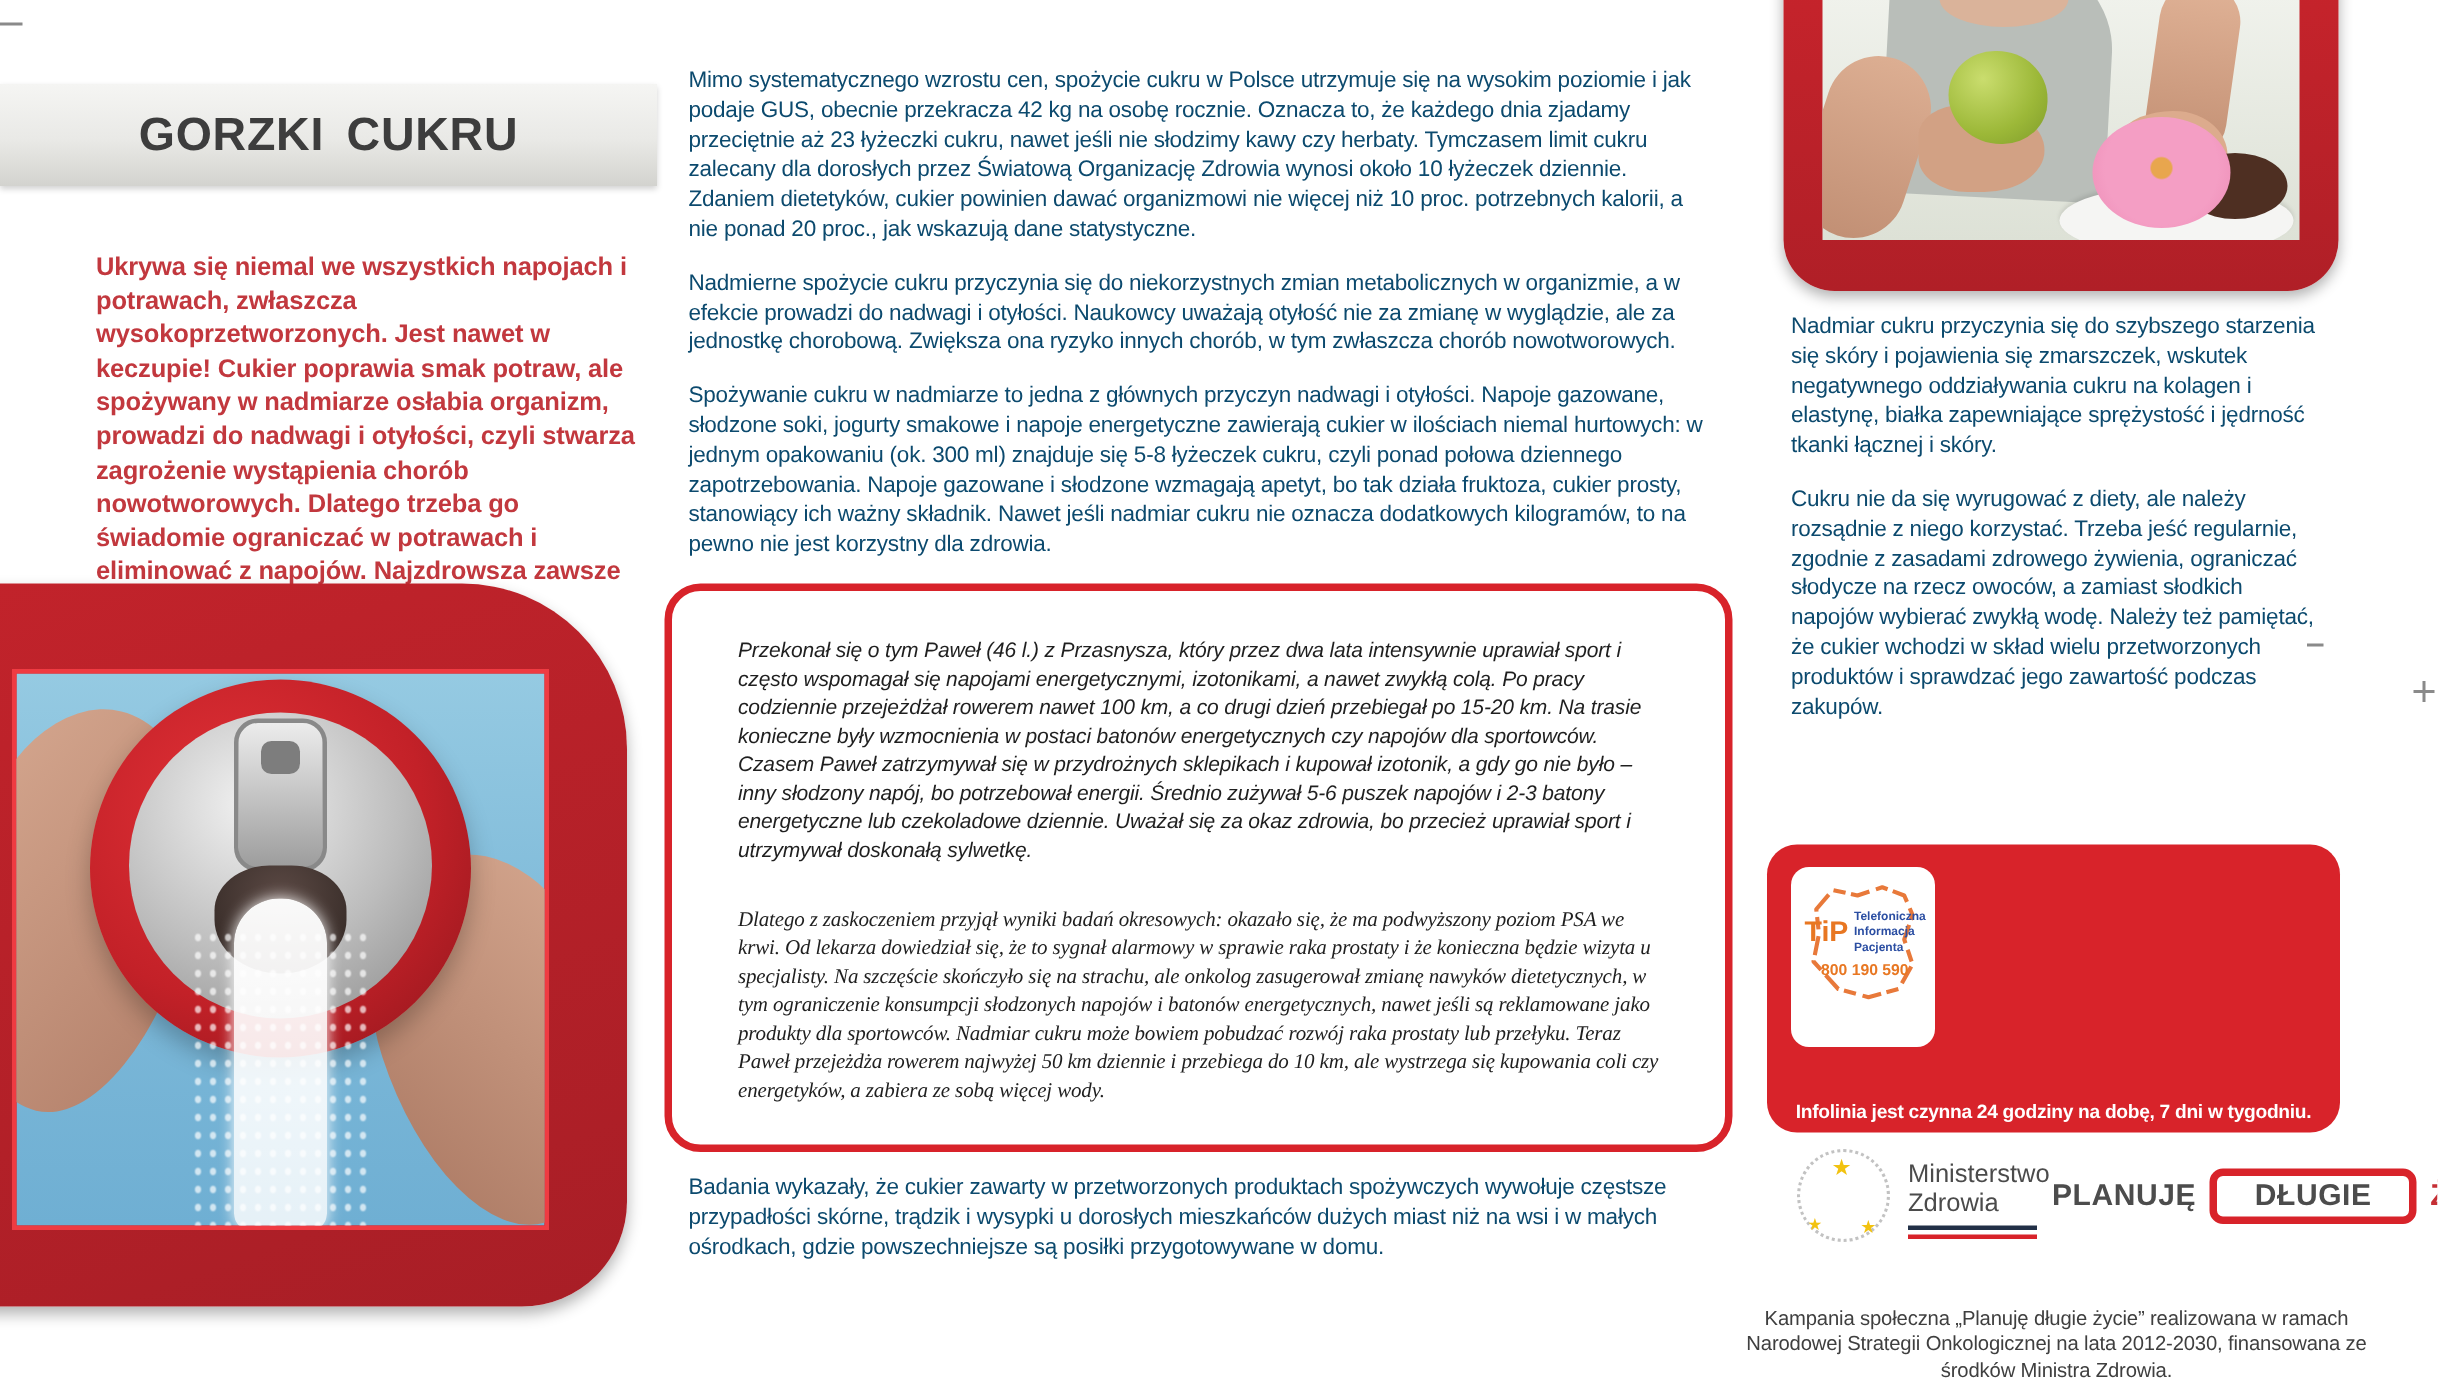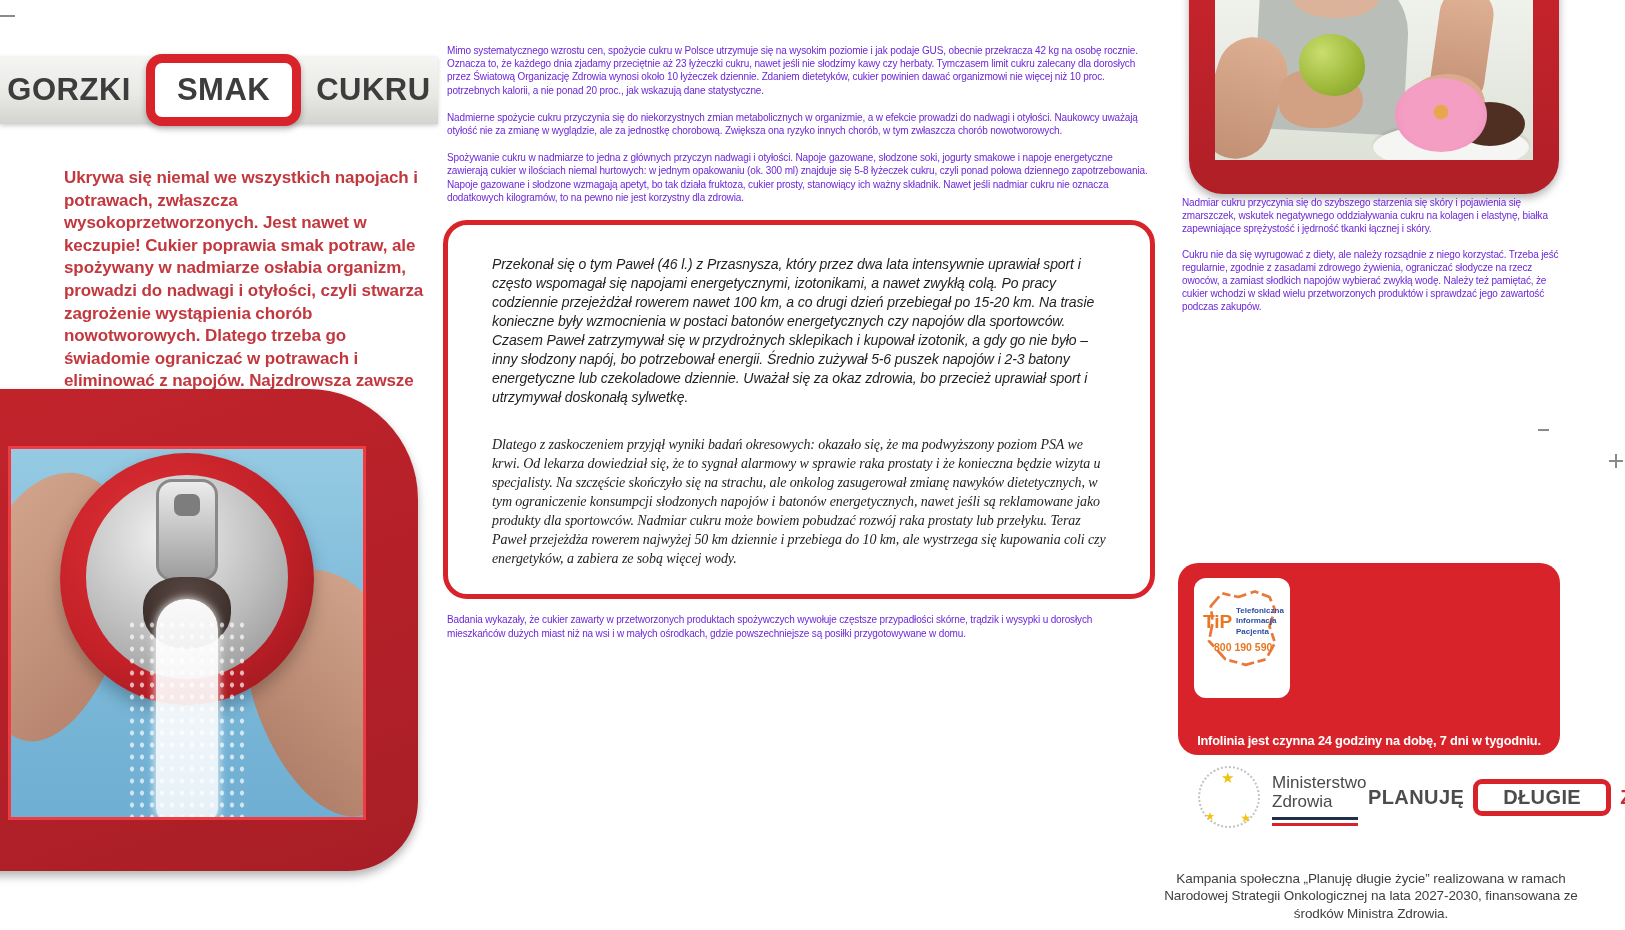--- a/index.html
+++ b/index.html
@@ -54,21 +54,21 @@
     width:62px;height:222px;border-radius:30px 30px 12px 12px;
     background:linear-gradient(180deg,rgba(255,255,255,.97),rgba(255,255,255,.82));
     box-shadow:0 0 10px rgba(255,255,255,.95);}
   .sugar-spray{position:absolute;left:50%;top:170px;transform:translateX(-50%);
     width:120px;height:210px;
     background-image:radial-gradient(rgba(255,255,255,.85) 1.5px,transparent 2.6px);
     background-size:10px 12px;opacity:.8;}
 
   
   .col-mid{position:absolute;left:443px;top:0;width:712px;}
-  .body-p{font-size:10px;line-height:1.32;color:#6d28d9;letter-spacing:-.15px;margin:4px;}
+  .body-p{font-size:15px;line-height:1.32;color:#0c4a6e;letter-spacing:-.15px;margin:16px;}
   .col-mid .p1{margin-top:44px;}
   .col-mid .pgap{margin-top:14px;}
   .quote-box{border:5px solid #d8232a;border-radius:24px;margin-top:16px;
     padding:30px 44px 26px;background:#fff;}
   .quote-box p{font-style:italic;font-size:14px;line-height:1.36;color:#1f1f1f;
     letter-spacing:-.1px;margin:0;}
   .quote-box p + p{margin-top:28px;font-family:Liberation Serif, serif;}
   .col-mid .p4{margin-top:22px;}
 
   
@@ -148,21 +148,20 @@
 
   <div class="cm" style="left:0;top:15px;width:15px;height:2px;"></div>
   <div class="cm" style="left:0;top:453px;width:8px;height:2px;"></div>
   <div class="cm" style="left:2px;top:447px;width:2px;height:13px;"></div>
   <div class="cm" style="left:1538px;top:429px;width:11px;height:2px;"></div>
   <div class="cm" style="left:1609px;top:460px;width:14px;height:2px;"></div>
   <div class="cm" style="left:1615px;top:454px;width:2px;height:14px;"></div>
 
   <div class="title-band">
     <span class="title-word">GORZKI</span>
-    <span class="title-word smak-box">SMAK</span>
     <span class="title-word">CUKRU</span>
   </div>
 
   <p class="intro">Ukrywa się niemal we wszystkich napojach i potrawach, zwłaszcza wysokoprzetworzonych. Jest nawet w keczupie! Cukier poprawia smak potraw, ale spożywany w nadmiarze osłabia organizm, prowadzi do nadwagi i otyłości, czyli stwarza zagrożenie wystąpienia chorób nowotworowych. Dlatego trzeba go świadomie ograniczać w potrawach i eliminować z napojów. Najzdrowsza zawsze jest czysta woda.</p>
 
   <div class="photo-frame-left">
     <div class="photo-left">
       <div class="hand-l"></div>
       <div class="hand-r"></div>
       <div class="can-red"></div>
@@ -234,15 +233,15 @@
       </div>
     </div>
   </div>
 
   <div class="pdz">
     <span>PLANUJĘ</span>
     <span class="pdz-box">DŁUGIE</span>
     <span class="pdz-zycie">ŻYCIE</span>
   </div>
 
-  <p class="caption">Kampania społeczna „Planuję długie życie” realizowana w ramach Narodowej Strategii Onkologicznej na lata 2027-2030, finansowana ze środków Ministra Zdrowia.</p>
+  <p class="caption">Kampania społeczna „Planuję długie życie” realizowana w ramach Narodowej Strategii Onkologicznej na lata 2012-2030, finansowana ze środków Ministra Zdrowia.</p>
 
 </div>
 
 </body></html>

